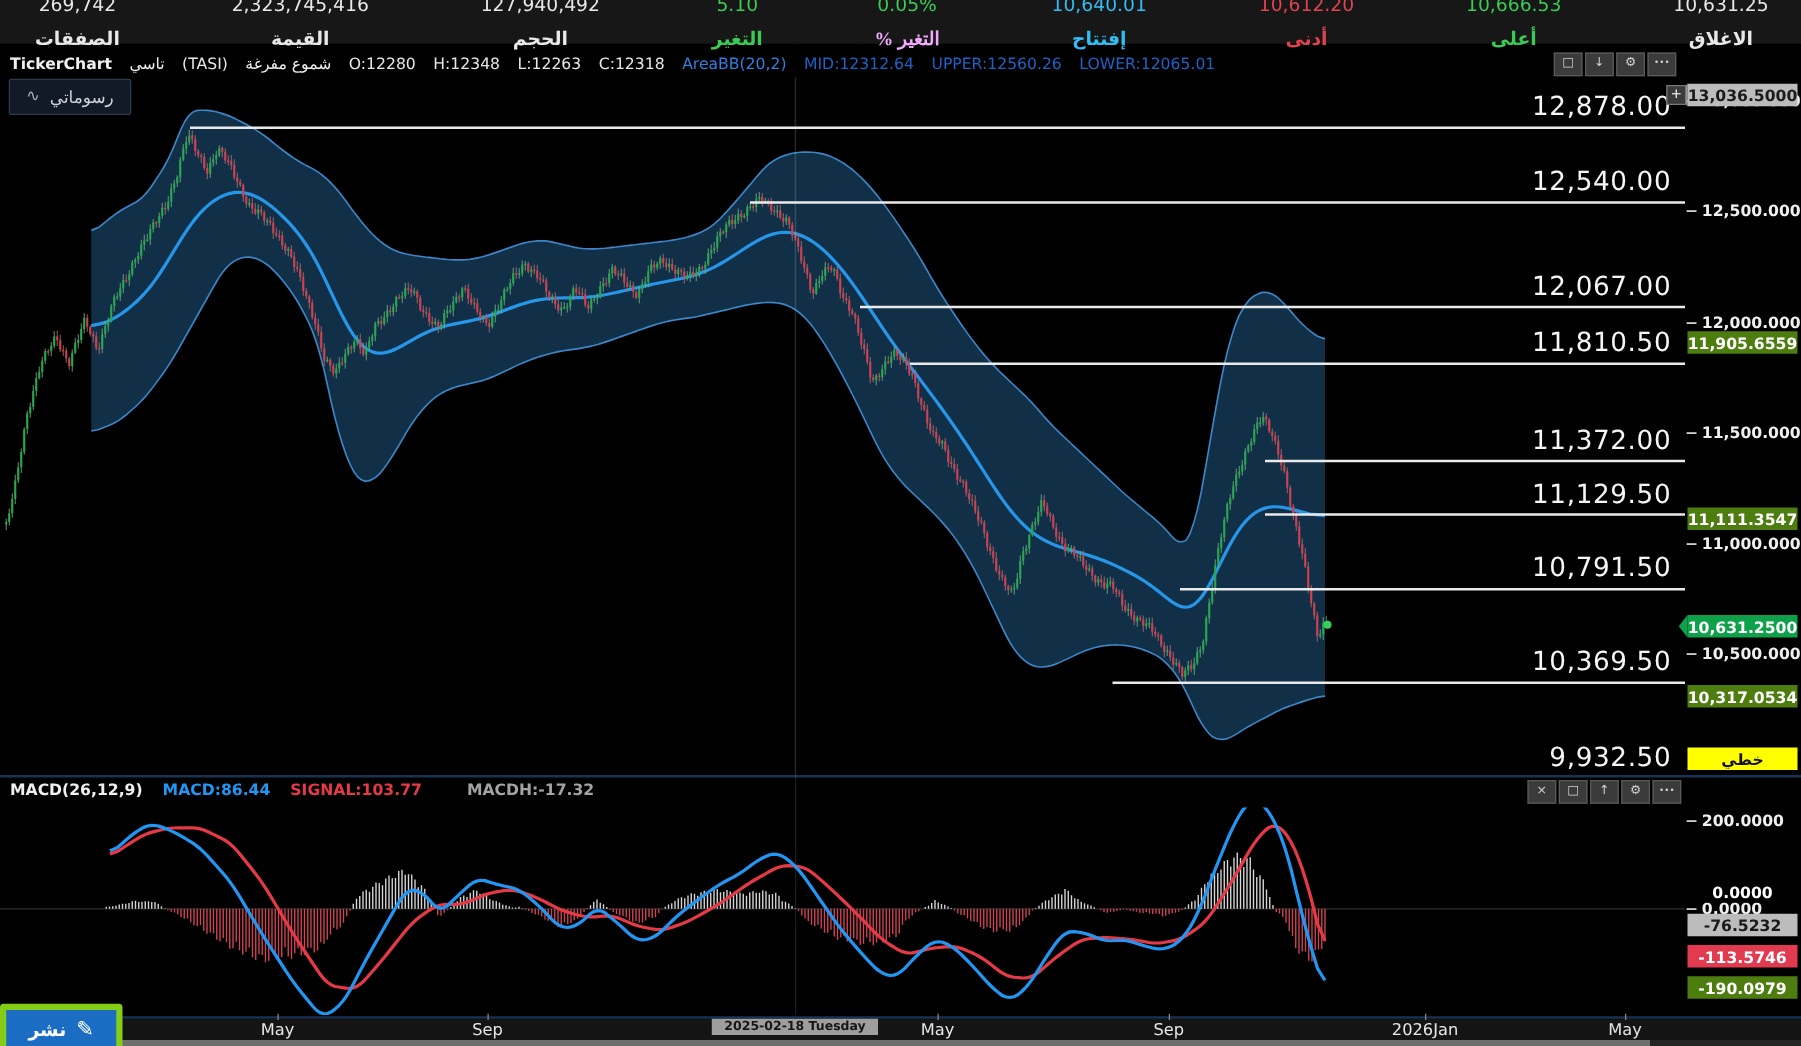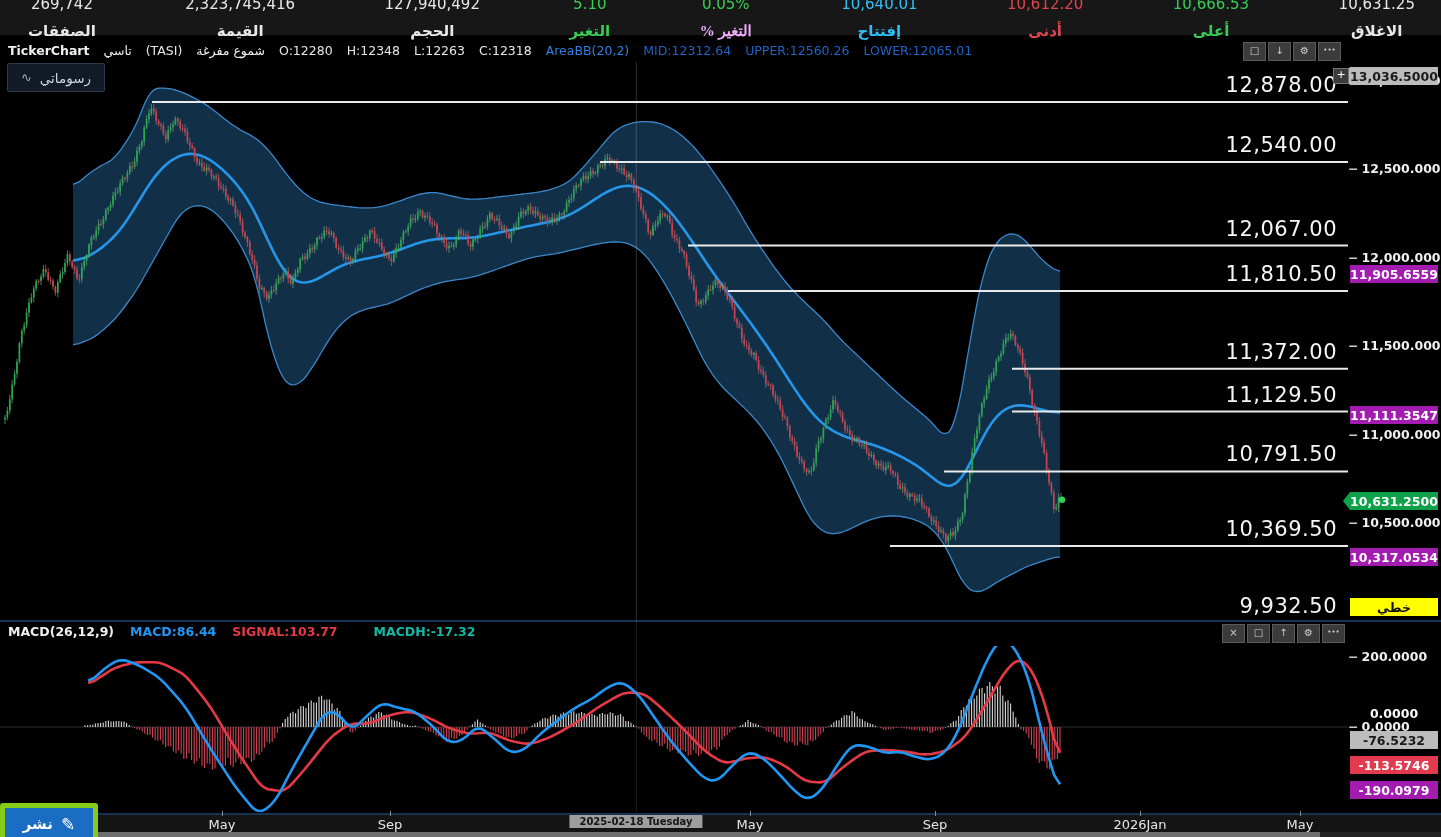--- a/index.html
+++ b/index.html
@@ -38,36 +38,36 @@
   .plot-svg{position:absolute;left:0;}
   .sep{position:absolute;left:0;width:1441px;height:2px;background:#173253;}
   
   .axis-tick{position:absolute;left:1348px;width:90px;font-size:12.5px;font-weight:bold;
              color:#f0f0f0;white-space:nowrap;}
   .axis-tick .dash{color:#cfcfcf;margin-right:3px;}
   .badge{position:absolute;left:1350px;width:88px;height:18px;font-size:12.5px;font-weight:bold;
          display:flex;align-items:center;justify-content:center;white-space:nowrap;z-index:6;}
   .badge .arrow{position:absolute;left:-7px;width:0;height:0;border-top:9px solid transparent;
                 border-bottom:9px solid transparent;}
-  .b-blue{background:#a21caf;color:#fff;}
+  .b-blue{background:#4d7c0f;color:#fff;}
   .b-green{background:#0fa14a;color:#fff;}
   .b-gray{background:#bcbcbc;color:#1a1a1a;}
   .b-red{background:#e23a4e;color:#fff;}
   .b-black{background:#000;color:#fff;}
   .b-yellow{background:#ffff00;color:#111;width:88px;}
   
   .hline-label{position:absolute;right:104px;font-size:21px;color:#f5f5f5;letter-spacing:.5px;
                white-space:nowrap;z-index:5;text-shadow:0 0 2px #000;}
   
   .macd-header{position:absolute;left:8px;top:624px;display:flex;gap:16px;font-size:12.5px;
                font-weight:bold;white-space:nowrap;z-index:8;}
   .mh-title{color:#f0f0f0;}
   .mh-macd{color:#2196f3;}
   .mh-sig{color:#e53946;}
-  .mh-hist{color:#14b8a6;padding-left:20px;}
+  .mh-hist{color:#a3a3a3;padding-left:20px;}
   
   .bottom-axis{position:absolute;left:0;top:815px;width:1441px;height:18px;background:#141414;}
   .t-label{position:absolute;top:2px;transform:translateX(-50%);font-size:13px;color:#e6e6e6;}
   .t-muted{color:#3d4f66;}
   .t-tick{position:absolute;top:-4px;width:1px;height:5px;background:#888;}
   .date-badge{position:absolute;top:0px;transform:translateX(-50%);background:#9e9e9e;
               color:#161616;font-size:10px;font-weight:bold;padding:1px 10px;white-space:nowrap;z-index:4;}
   .scrollbar-track{position:absolute;left:0;top:832px;width:1441px;height:5px;background:#242424;}
   .scrollbar-thumb{position:absolute;left:75px;top:0;width:1245px;height:5px;background:#6e6e6e;}
   .plus-btn{position:absolute;left:1333px;top:68px;width:14px;height:14px;background:#3b3b3b;

